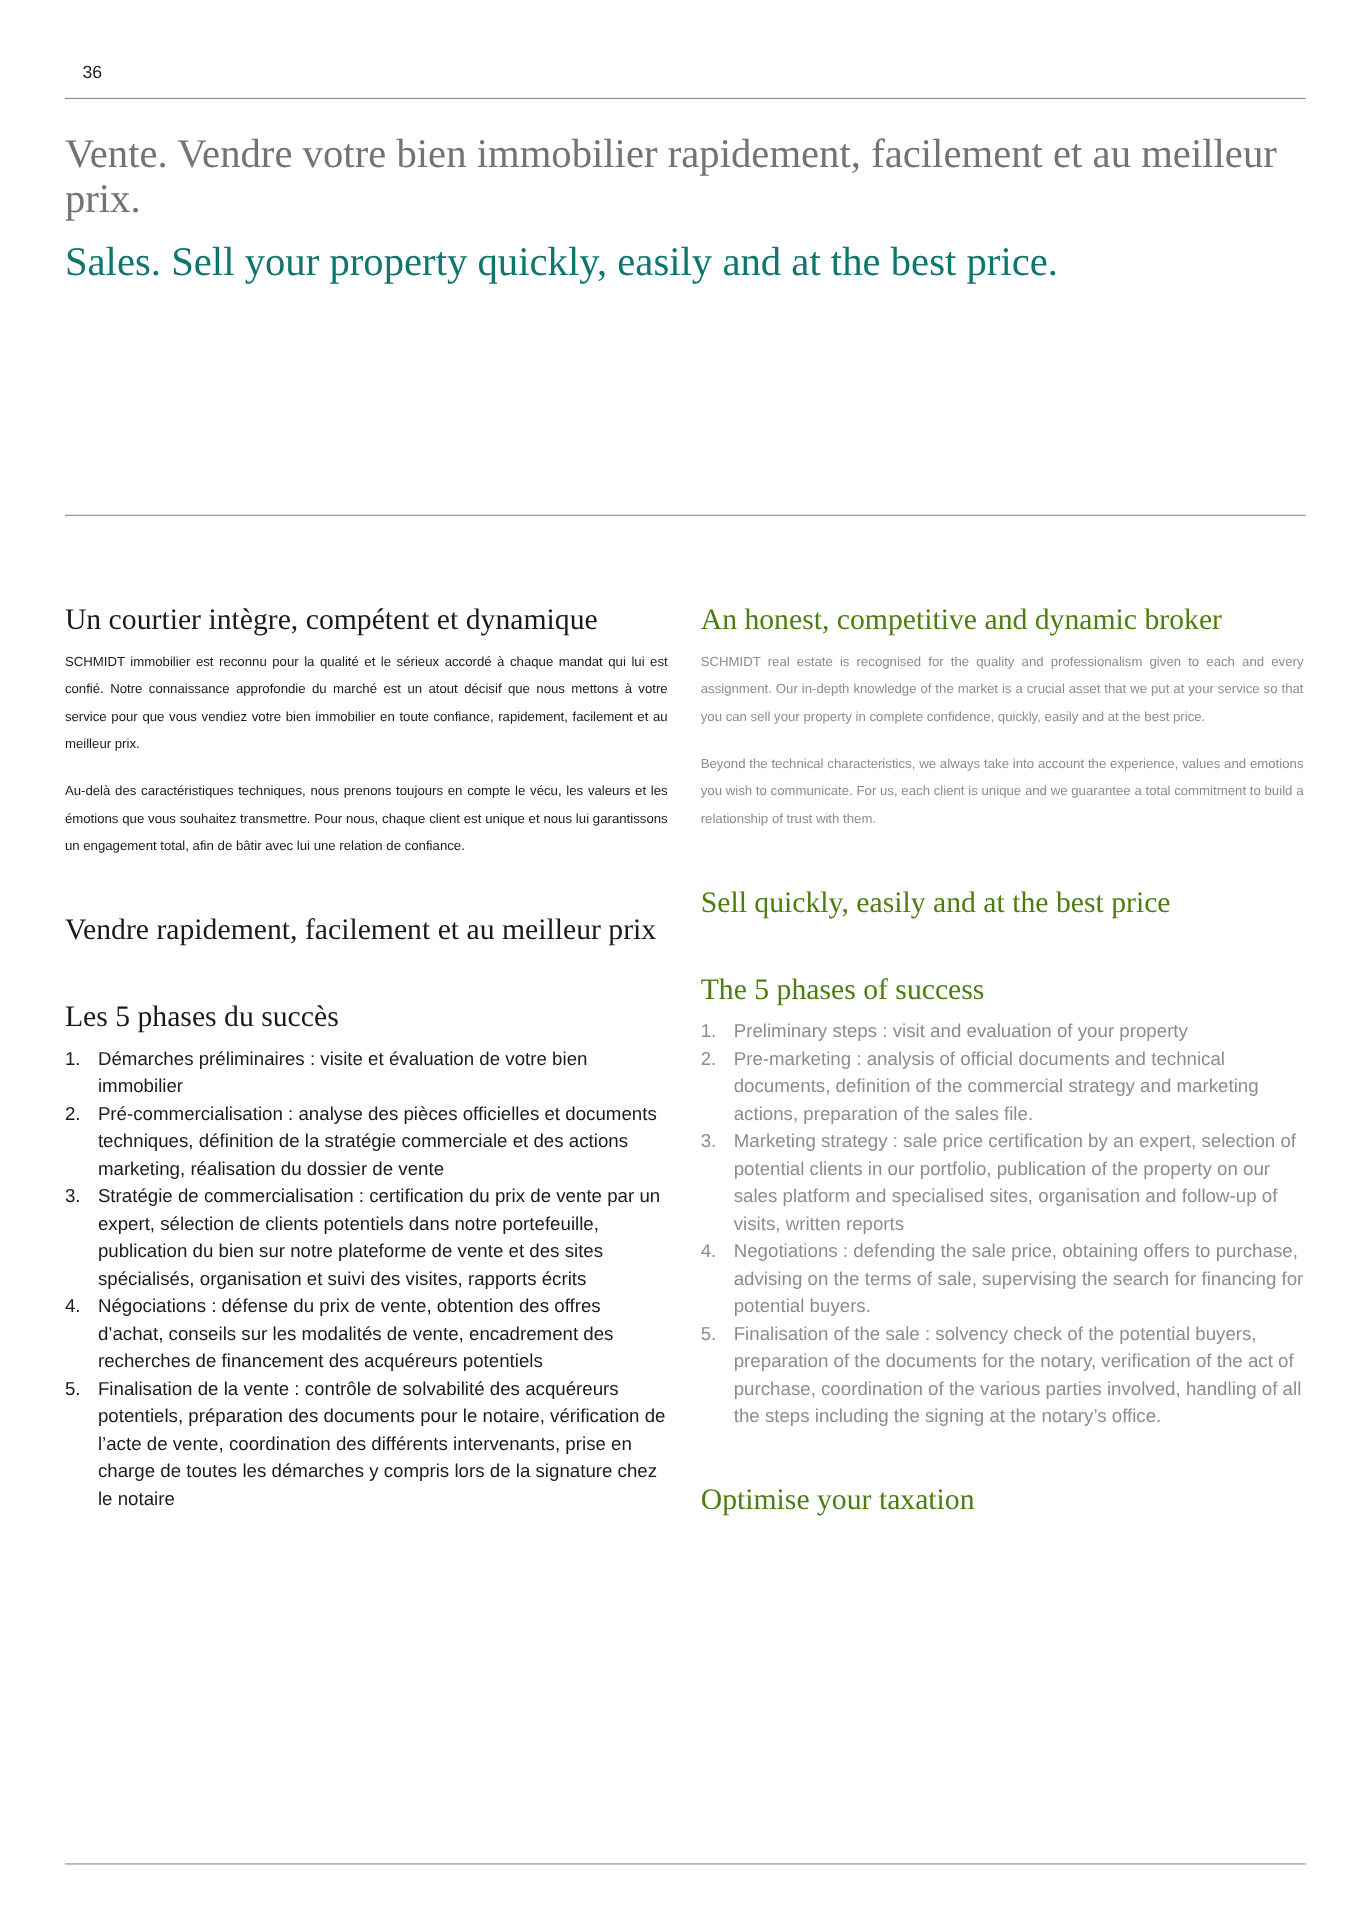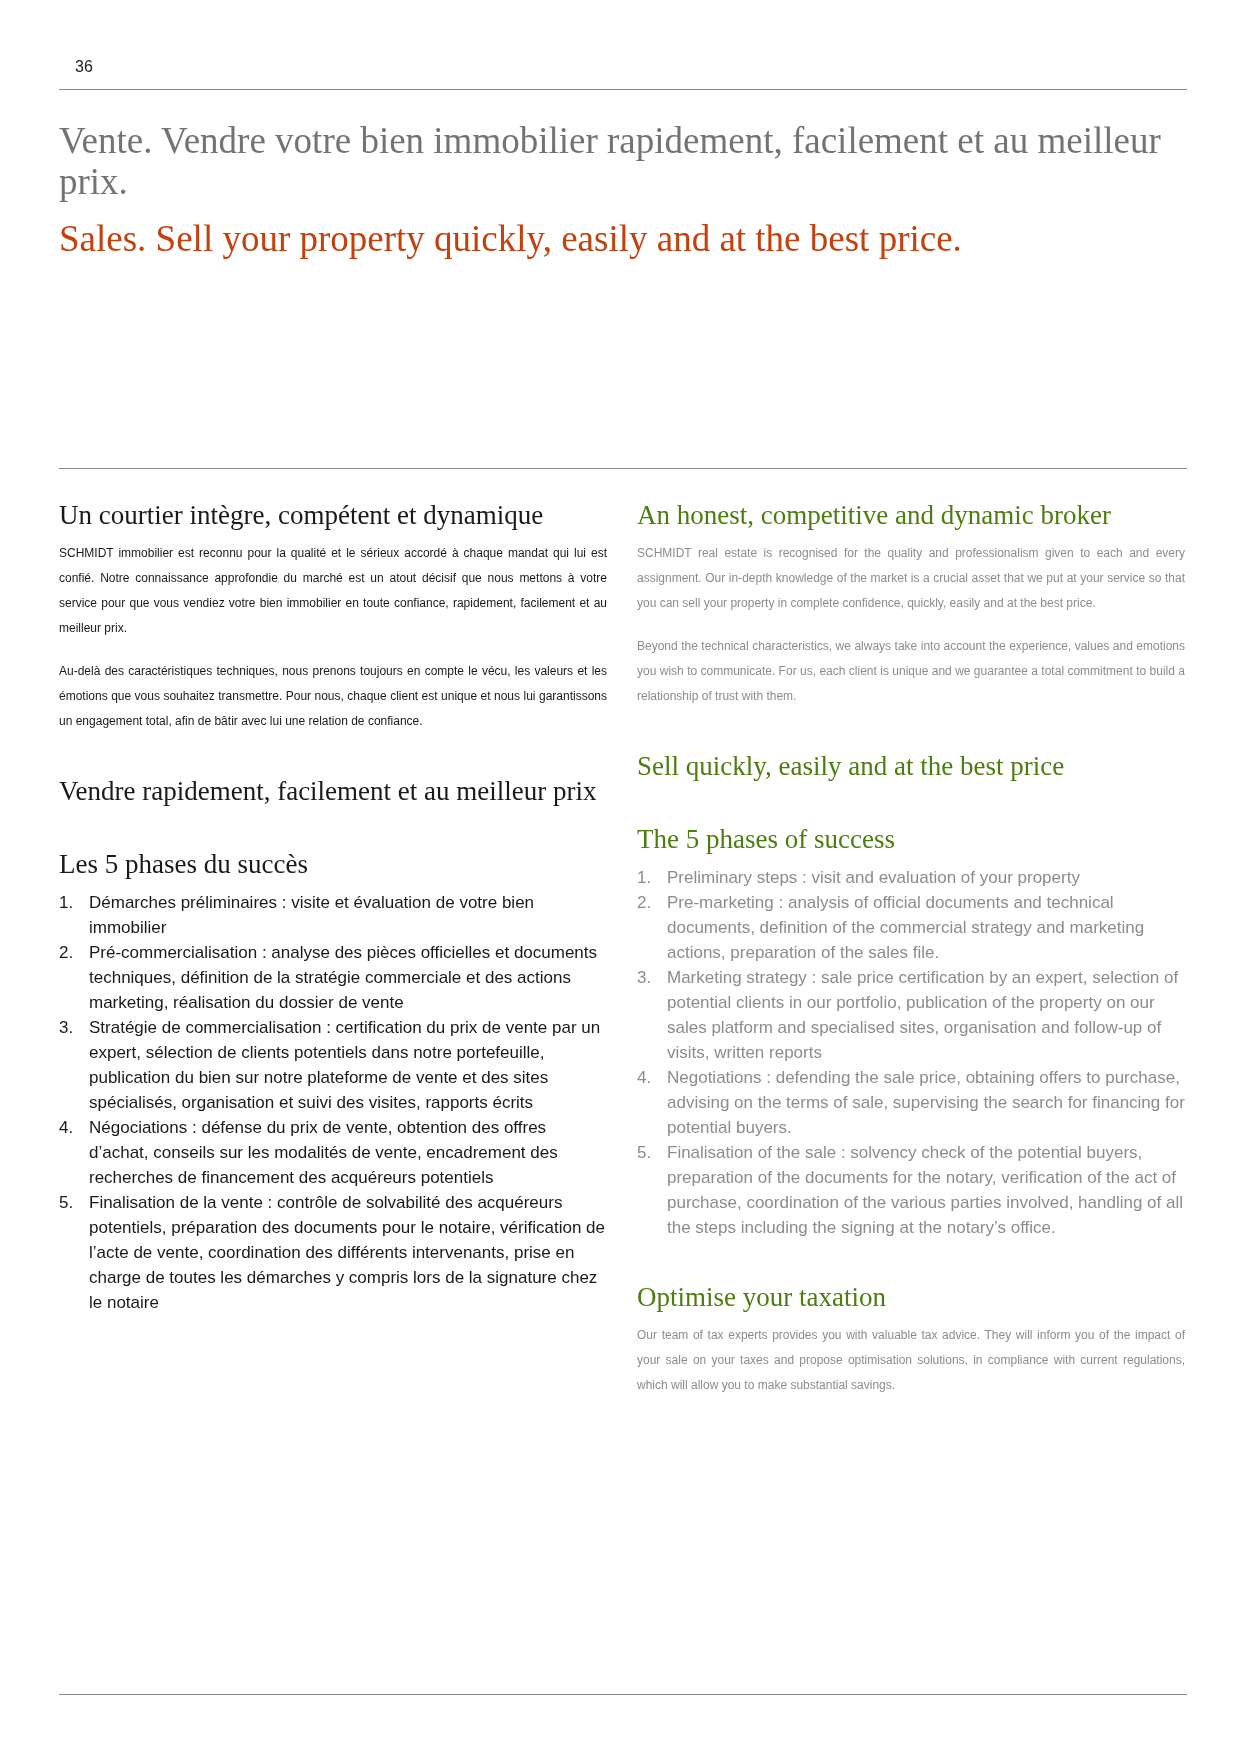--- a/index.html
+++ b/index.html
@@ -1,28 +1,28 @@
 <!DOCTYPE html>
 <html><head>
 <meta charset="utf-8">
 <style>
   html, body { margin: 0; padding: 0; background: #ffffff; }
   body { width: 1240px; height: 1754px; position: relative; overflow: hidden; }
   .page-number { position: absolute; left: 59px; top: 58px; font-family: "Liberation Sans", sans-serif; font-size: 16px; color: #222; margin-left: 16px; }
   .rule { position: absolute; left: 59px; width: 1128px; height: 1px; background: #8a8a8a; }
   .title-fr { position: absolute; left: 59px; top: 120px; width: 1128px; font-family: "Liberation Serif", serif; font-size: 37px; line-height: 41px; color: #737373; margin: 0; font-weight: normal; }
-  .title-en { position: absolute; left: 59px; top: 218px; width: 1128px; font-family: "Liberation Serif", serif; font-size: 37px; line-height: 41px; color: #c2410c; margin: 0; font-weight: normal; }
+  .title-en { position: absolute; left: 59px; top: 218px; width: 1128px; font-family: "Liberation Serif", serif; font-size: 37px; line-height: 41px; color: #0f766e; margin: 0; font-weight: normal; }
   .col { position: absolute; top: 500px; width: 548px; }
   .col-fr { left: 59px; color: #1a1a1a; }
   .col-en { left: 637px; color: #8c8c8c; }
   h2 { font-family: "Liberation Serif", serif; font-weight: normal; font-size: 27px; line-height: 31px; margin: 0 0 10px 0; }
   .col-fr h2 { color: #1a1a1a; }
   .col-en h2 { color: #4d7c0f; }
   p { font-family: "Liberation Sans", sans-serif; font-size: 12px; line-height: 25px; margin: 0 0 18px 0; text-align: justify; }
-  .sec { margin-bottom: 42px; }
+  .sec { margin-bottom: 42px; margin-top: 48px; }
   ol { font-family: "Liberation Sans", sans-serif; font-size: 17px; line-height: 25px; margin: 0; padding: 0; list-style: none; }
   ol li { position: relative; padding-left: 30px; }
   ol li .num { position: absolute; left: 0; top: 0; }
 </style>
 </head>
 <body>
 
 <div class="page-number">36</div>
 <div class="rule" style="top:89px"></div>
 
@@ -66,17 +66,16 @@
     <ol>
       <li><span class="num">1.</span><span>Preliminary steps : visit and evaluation of your property</span></li>
       <li><span class="num">2.</span><span>Pre-marketing : analysis of official documents and technical documents, definition of the commercial strategy and marketing actions, preparation of the sales file.</span></li>
       <li><span class="num">3.</span><span>Marketing strategy : sale price certification by an expert, selection of potential clients in our portfolio, publication of the property on our sales platform and specialised sites, organisation and follow-up of visits, written reports</span></li>
       <li><span class="num">4.</span><span>Negotiations : defending the sale price, obtaining offers to purchase, advising on the terms of sale, supervising the search for financing for potential buyers.</span></li>
       <li><span class="num">5.</span><span>Finalisation of the sale : solvency check of the potential buyers, preparation of the documents for the notary, verification of the act of purchase, coordination of the various parties involved, handling of all the steps including the signing at the notary’s office.</span></li>
     </ol>
   </div>
   <div class="sec">
     <h2>Optimise your taxation</h2>
-    <p>Our team of tax experts provides you with valuable tax advice. They will inform you of the impact of your sale on your taxes and propose optimisation solutions, in compliance with current regulations, which will allow you to make substantial savings.</p>
   </div>
 </div>
 
 <div class="rule" style="top:1694px"></div>
 
 </body></html>

